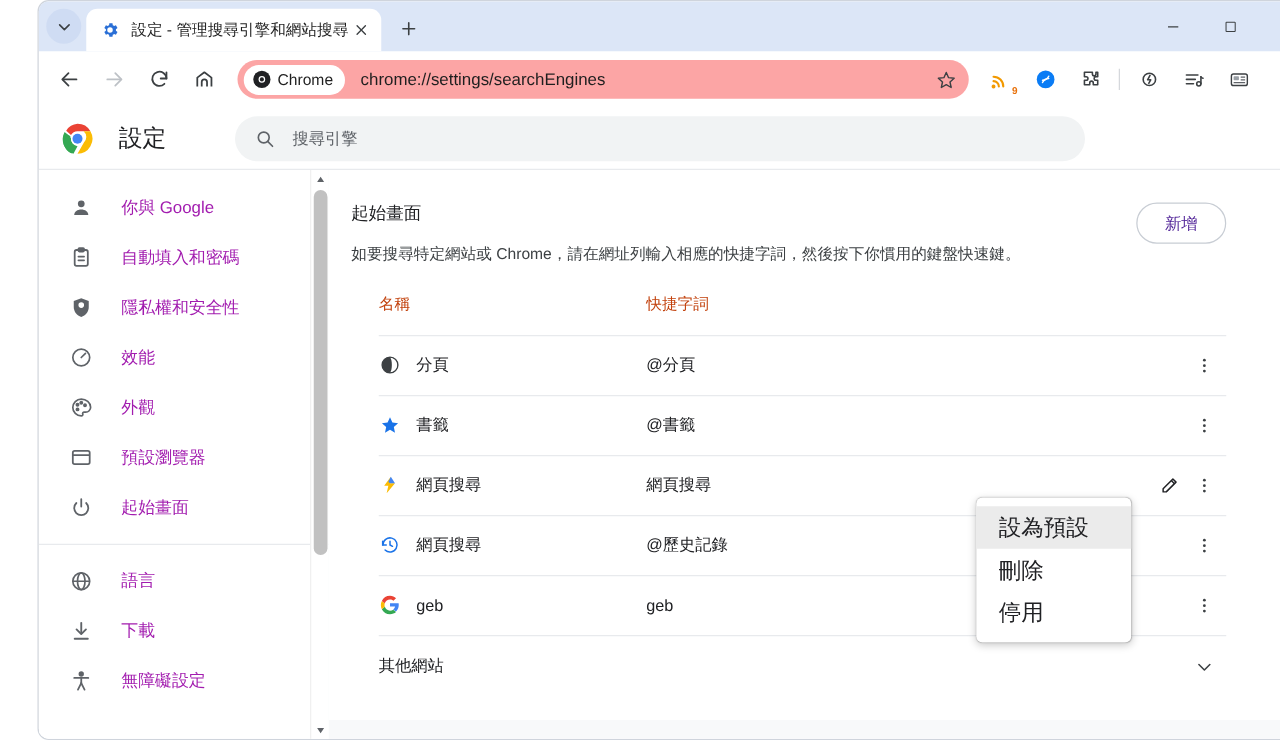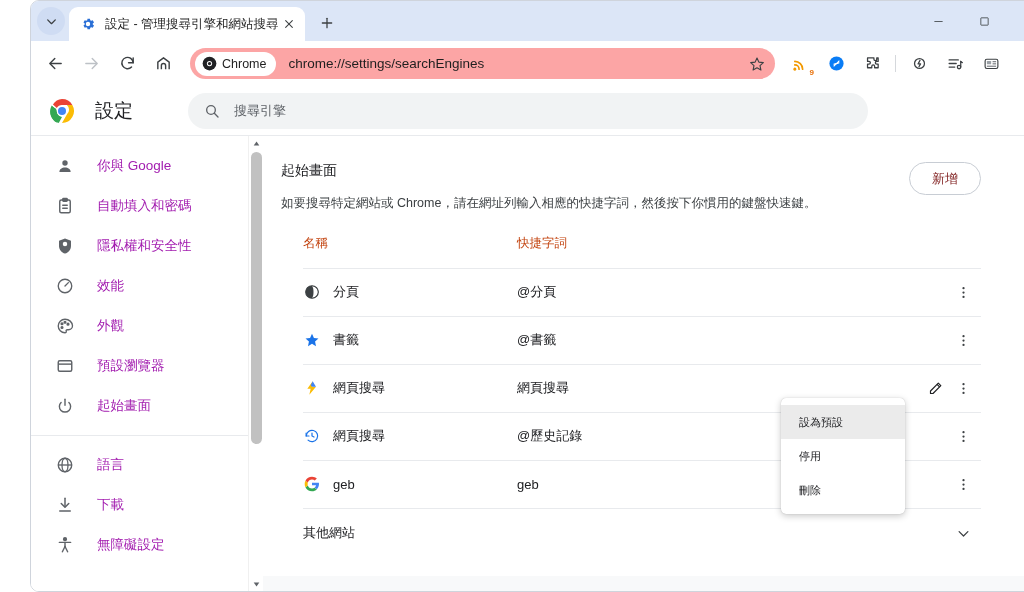--- a/index.html
+++ b/index.html
@@ -292,21 +292,21 @@
     max-width: 600px;
   }
   #add-button {
     position: absolute;
     right: 44px; top: 26px;
     min-width: 72px;
     height: 33px;
     border: 1px solid #c8cdd4;
     border-radius: 17px;
     display: flex; align-items: center; justify-content: center;
-    color: #7f1d1d;
+    color: #4c1d95;
     font-size: 13px;
     background: #ffffff;
   }
 
   #table { margin-top: 22px; padding-left: 22px; }
   .thead {
     display: flex;
     font-size: 12.5px;
     color: #c2410c;
     padding-bottom: 16px;
@@ -373,21 +373,21 @@
     border-radius: 5px;
     box-shadow: 0 2px 7px rgba(0,0,0,0.22), 0 0 1px rgba(0,0,0,0.25);
     padding: 7px 0;
     z-index: 40;
   }
   .menu-item {
     height: 34px;
     display: flex;
     align-items: center;
     padding-left: 18px;
-    font-size: 11px;
+    font-size: 18px;
     color: #202124;
   }
   .menu-item.hovered { background: #ebebeb; }
 
   
   #main-scroll {
     position: absolute;
     right: 0; top: 0;
     width: 15px; height: 456px;
     background: #ffffff;
@@ -867,22 +867,22 @@
                       <polyline points="5 9 12 16 19 9"></polyline>
                     </svg>
                 </span>
               </div>
             </div>
           </div>
         </div>
 
         <div id="context-menu">
           <div class="menu-item hovered">設為預設</div>
+          <div class="menu-item">刪除</div>
           <div class="menu-item">停用</div>
-          <div class="menu-item">刪除</div>
         </div>
       </div>
 
       <div id="main-scroll">
         <div class="arrow-up sb-arrow">
           <svg viewBox="0 0 10 10" fill="#5f6368">
               <polygon points="5,2 9,8 1,8"></polygon>
             </svg>
         </div>
         <div id="main-thumb"></div>

